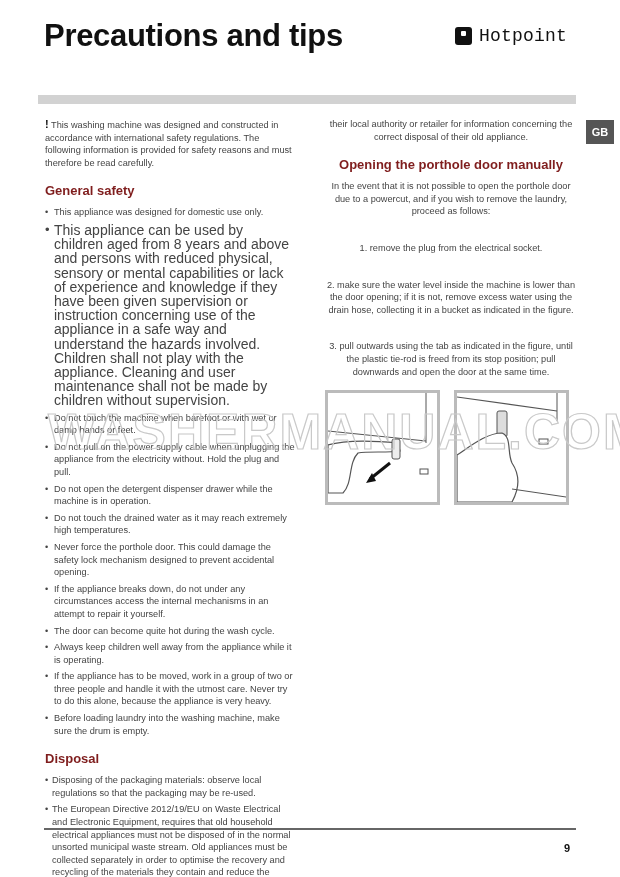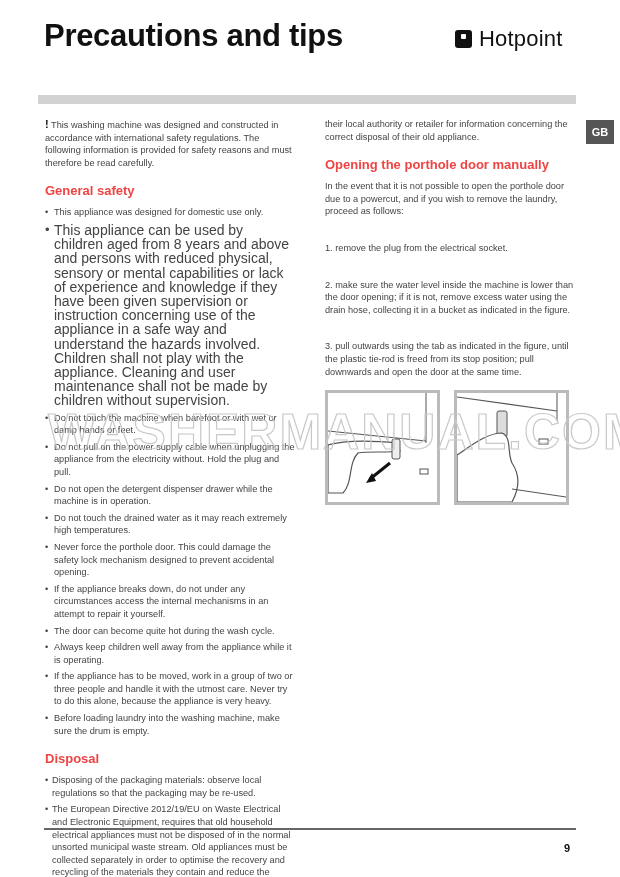--- a/index.html
+++ b/index.html
@@ -2,29 +2,29 @@
 <html><head>
 <meta charset="utf-8">
 <style>
   * { margin:0; padding:0; box-sizing:border-box; }
   html, body { width:620px; height:877px; background:#ffffff; overflow:hidden; }
   body { position:relative; font-family:"Liberation Sans", sans-serif; color:#333; }
   .title { position:absolute; left:44px; top:18px; font-size:31px; font-weight:bold; color:#111; letter-spacing:-0.3px; }
   .logo { position:absolute; left:455px; top:26px; display:flex; align-items:center; }
   .logo-mark { width:17px; height:18px; background:#111; border-radius:3px; position:relative; margin-right:7px; }
   .logo-mark::after { content:""; position:absolute; left:6px; top:4px; width:5px; height:5px; background:#fff; border-radius:1px; }
-  .logo-text { font-size:22px; color:#111; letter-spacing:0.2px; }
+  .logo-text { font-size:18px; color:#111; letter-spacing:0.2px;font-family:Liberation Mono, monospace; }
   .topbar { position:absolute; left:38px; top:95px; width:538px; height:9px; background:#d2d2d2; }
   .gb-tab { position:absolute; left:586px; top:120px; width:28px; height:24px; background:#555; color:#fff; font-size:11px; font-weight:bold; display:flex; align-items:center; justify-content:center; }
 
   .col-left { position:absolute; left:45px; top:118px; width:250px; }
-  .col-right { position:absolute; left:325px; top:118px; width:252px; }
+  .col-right { position:absolute; left:325px; top:118px; width:252px;text-align:center; }
   .small { font-size:9.2px; line-height:12.6px; color:#444; }
   .intro .bang { font-weight:bold; color:#111; font-size:11px; }
-  h2 { font-size:13px; font-weight:bold; color:#ef4444; margin:14px 0 8px 0; }
+  h2 { font-size:13px; font-weight:bold; color:#7f1d1d; margin:14px 0 8px 0; }
   ul { list-style:none; }
   li { position:relative; padding-left:9px; margin-bottom:4px; }
   li::before { content:"•"; position:absolute; left:0; top:0; color:#444; }
   .big { font-size:14px; line-height:14.2px; color:#444; }
   .big::before { font-size:13px; }
   .disposal li { padding-left:7px; }
   p.step { margin-top:24px; }
   .figs { display:flex; gap:14px; margin-top:12px; }
   .fig { width:115px; height:115px; border:3px solid #bbb; background:#fff; position:relative; overflow:hidden; }
   .watermark { position:absolute; left:48px; top:403px; font-size:50px; font-weight:bold; color:transparent; -webkit-text-stroke:1.2px #c9c9c9; letter-spacing:2px; white-space:nowrap; pointer-events:none; }

